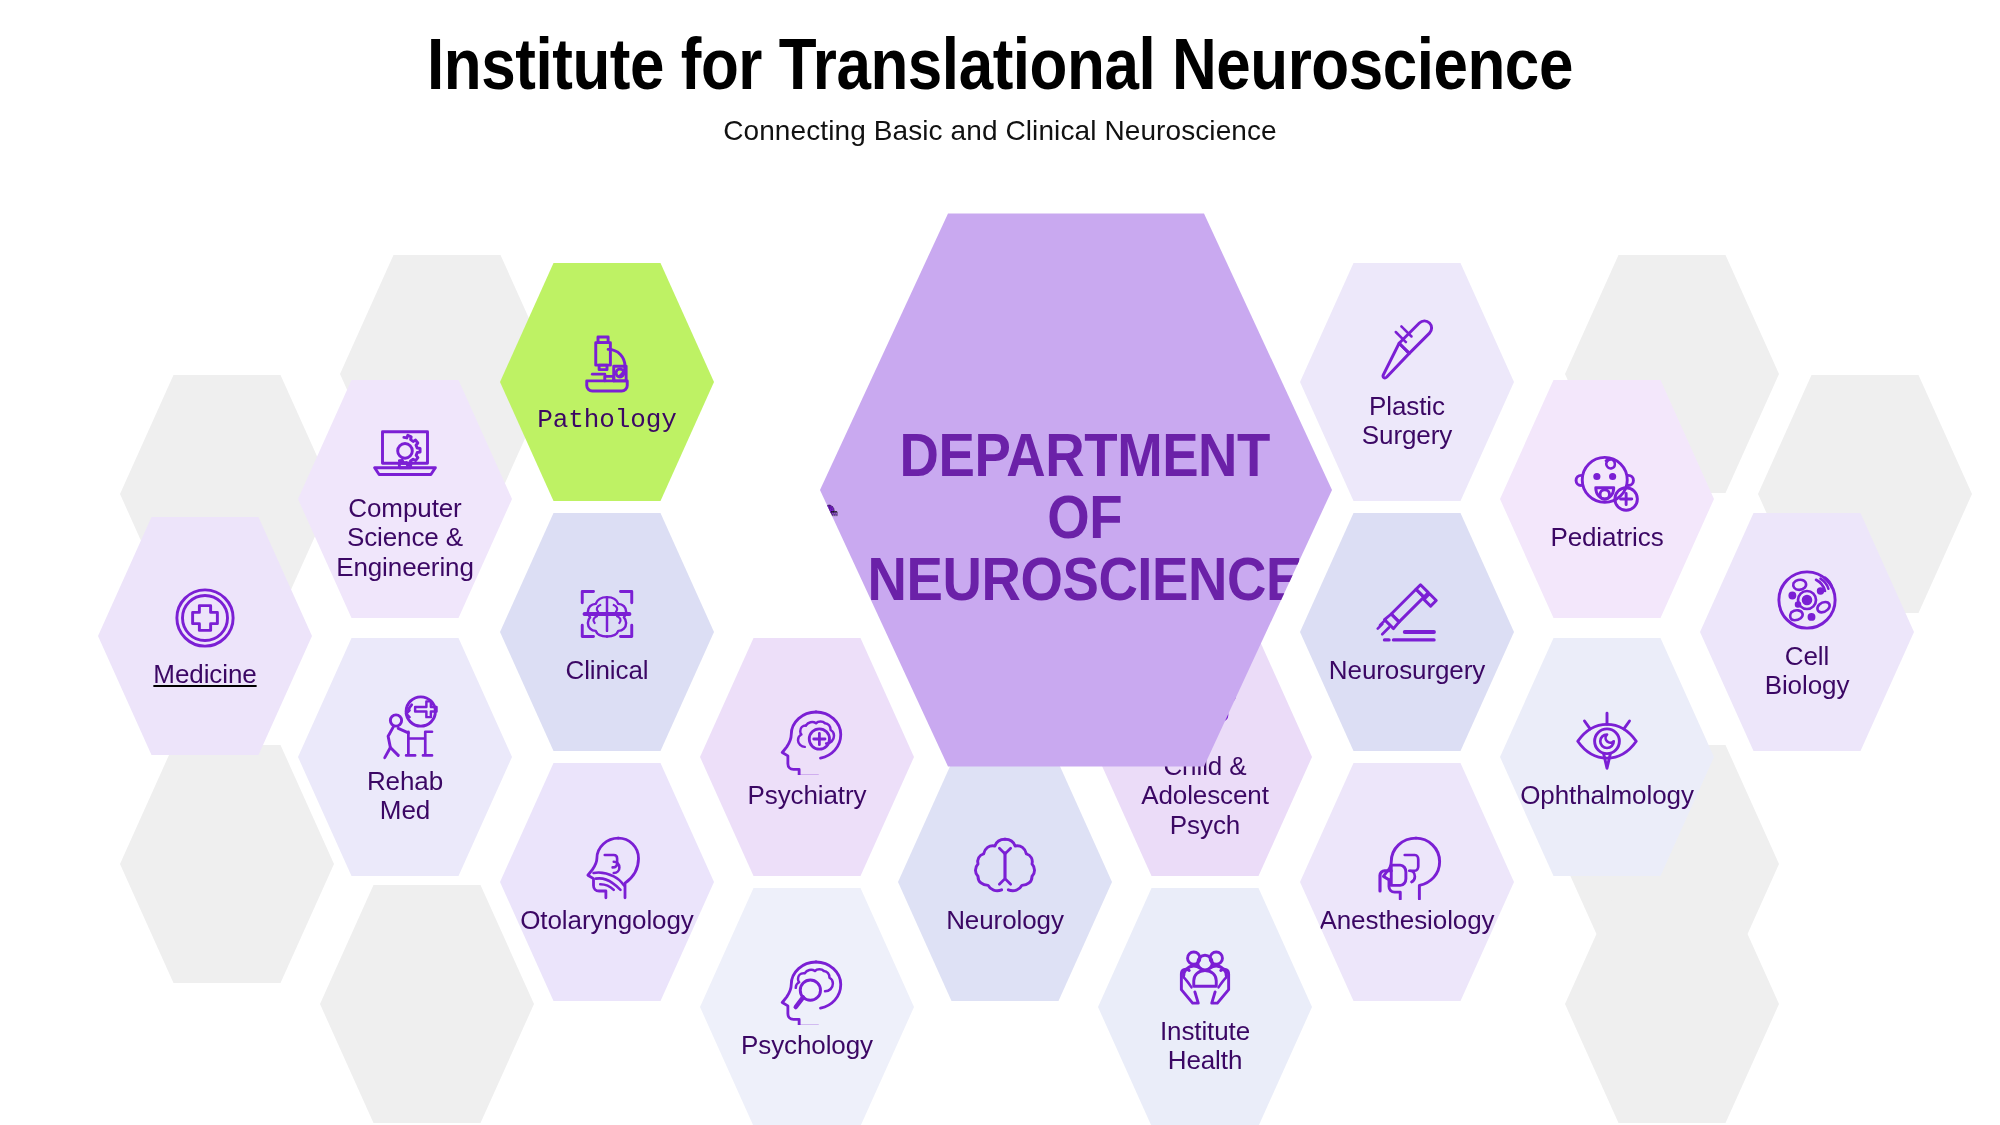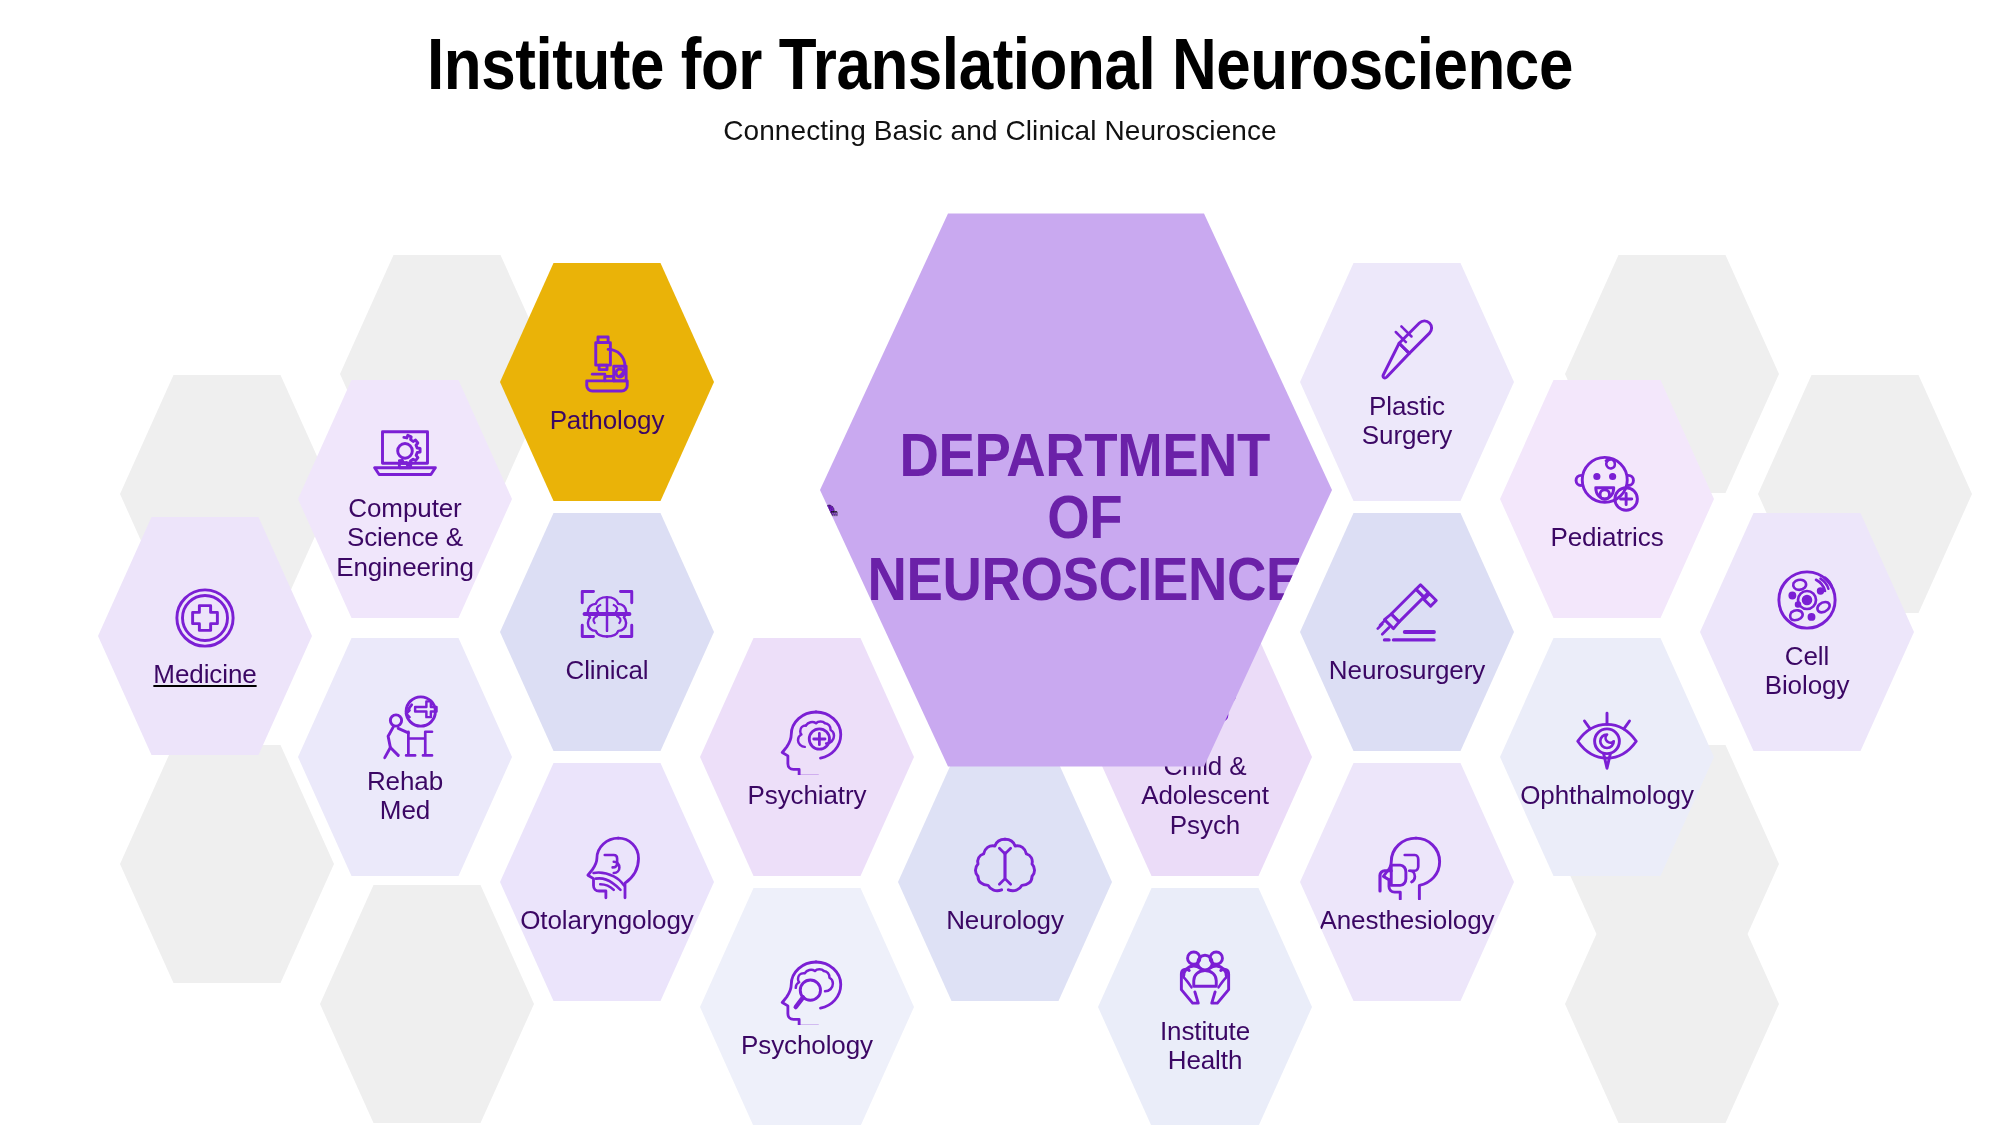--- a/index.html
+++ b/index.html
@@ -199,21 +199,21 @@
               <path d="M22 33l-5 9 2 10-5 9"></path>
               <path d="M19 52l7 7"></path>
               <path d="M26 35l9 4"></path>
               <path d="M35 38v21M50 38v21M35 44h15M41 59h-8M56 59h-8M50 38h6" stroke-width="2.4"></path>
             </svg>
           </span>
           <div class="hex-label">Rehab
 Med</div>
         </div>
       </div>
-      <div class="hex tile" style="left: 500px; top: 258px; background: #eab308;">
+      <div class="hex tile" style="left: 500px; top: 258px; background: #bef264; font-family: Liberation Mono, monospace;">
         <div class="hex-inner">
           <span class="hex-icon">
             <svg viewBox="0 0 64 64" xmlns="http://www.w3.org/2000/svg" fill="none" stroke="#7B1FD4" stroke-width="2.6" stroke-linecap="round" stroke-linejoin="round">
               <path d="M24 8h9v5h-9z"></path>
               <path d="M22 13h13v20H22z"></path>
               <path d="M25 33h7v4h-7z"></path>
               <path d="M33 19c9 0 15 7 15 15 0 4-2 7-5 9"></path>
               <path d="M38 34h11v13H38z"></path>
               <circle cx="43.5" cy="40" r="3.5"></circle>
               <path d="M19 41h11"></path>

